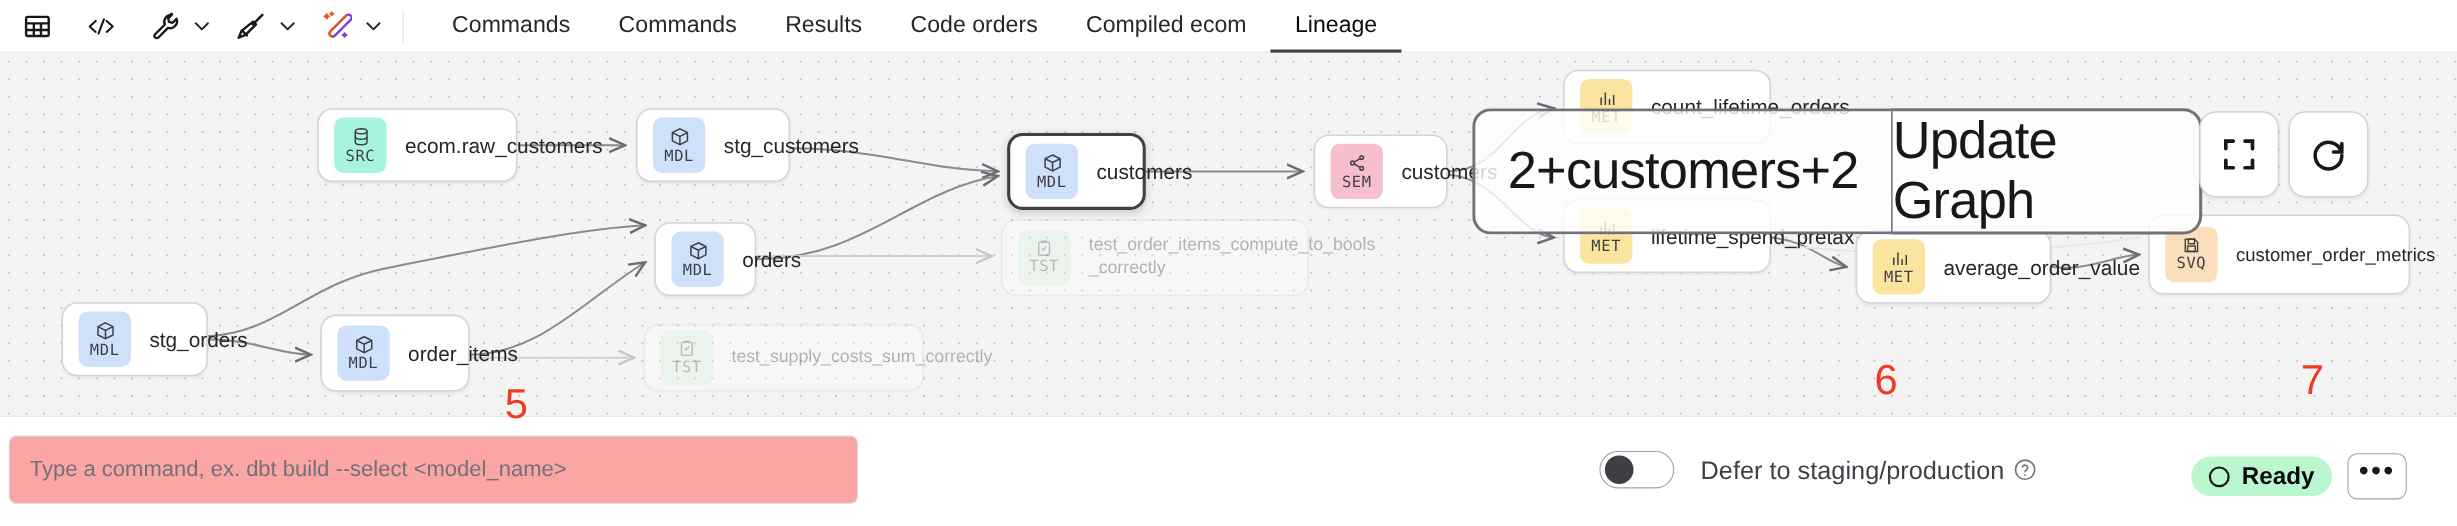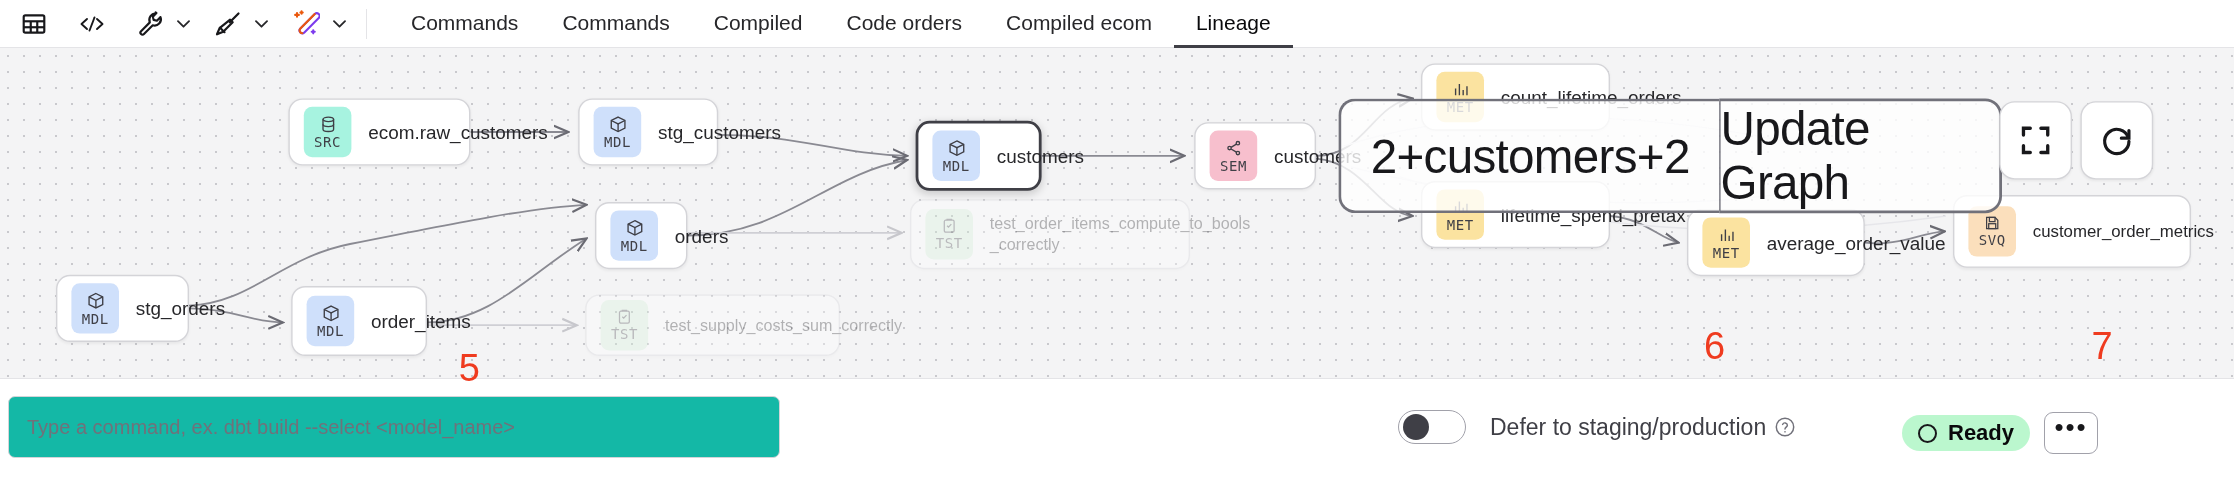--- a/index.html
+++ b/index.html
@@ -87,37 +87,37 @@
   
   .bottombar {
     position: absolute; left: 0; top: 378px; width: 2234px; height: 100px;
     background: #fff; display: flex; align-items: center;
     border-top: 1px solid #e4e4e7;
   }
   .cmd-wrap { position: absolute; left: 8px; top: 396px; width: 772px; height: 62px; }
   .cmd-input {
     width: 100%; height: 100%; border: 1px solid #d4d4d8; border-radius: 7px;
     font-size: 20px; color: #52525b; padding: 0 18px;
-    font-family: "Liberation Sans", sans-serif; background: #14b8a6; outline: none;
+    font-family: "Liberation Sans", sans-serif; background: #fca5a5; outline: none;
   }
   .cmd-input::placeholder { color: #71717a; }
 
-  .defer-group { position: absolute; left: 1398px; top: 410px; display: flex; align-items: center; }
+  .defer-group { position: absolute; left: 1454px; top: 410px; display: flex; align-items: center; }
   .switch {
     width: 68px; height: 34px; border-radius: 17px; border: 1px solid #a1a1aa;
     background: #fff; position: relative; cursor: pointer;
   }
   .switch .knob {
     position: absolute; left: 4px; top: 3px; width: 26px; height: 26px;
     border-radius: 50%; background: #3f3f46;
   }
   .defer-label { font-size: 23px; color: #3f3f46; margin-left: 24px; white-space: nowrap; }
   .help-icon { margin-left: 8px; color: #71717a; display: flex; align-items: center; }
 
-  .ready-group { position: absolute; left: 1902px; top: 412px; display: flex; align-items: center; }
+  .ready-group { position: absolute; left: 1992px; top: 412px; display: flex; align-items: center; }
   .ready-pill {
     background: #bbf7ce; border-radius: 18px; height: 36px; padding: 0 16px;
     display: flex; align-items: center; cursor: pointer;
   }
   .ready-ring { width: 19px; height: 19px; border: 2px solid #18181b; border-radius: 50%; }
   .ready-text { font-size: 22px; color: #09090b; margin-left: 11px; font-weight: bold; }
   .dots-btn {
     margin-left: 14px; width: 54px; height: 42px; border: 1px solid #a1a1aa;
     border-radius: 9px; background: #fff; display: flex; align-items: center;
     justify-content: center; cursor: pointer; letter-spacing: 2px;
@@ -197,21 +197,21 @@
     </div>
 
     <div class="tabs">
       <div class="tab">
           <span>Commands</span>
         </div>
       <div class="tab">
           <span>Commands</span>
         </div>
       <div class="tab">
-          <span>Compiled</span>
+          <span>Results</span>
         </div>
       <div class="tab">
           <span>Code orders</span>
         </div>
       <div class="tab">
           <span>Compiled ecom</span>
         </div>
       <div class="tab active">
           <span>Lineage</span>
         </div>

